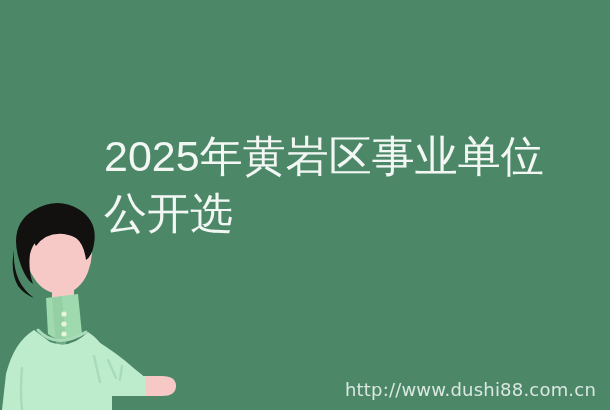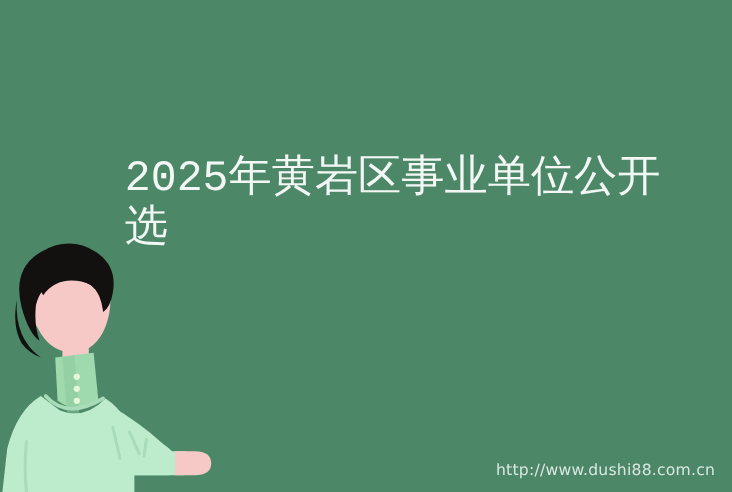--- a/index.html
+++ b/index.html
@@ -19,34 +19,34 @@
     position: absolute;
     inset: 0;
     background: #4c8868;
   }
   #title-block {
     position: absolute;
     left: 104px;
     top: 128px;
     width: 460px;
     color: #f2f7f4;
-    font-family: Liberation Mono, monospace;
-    font-size: 36px;
-    line-height: 42px;
+    font-family: Liberation Sans, sans-serif;
+    font-size: 43px;
+    line-height: 57px;
     letter-spacing: 0px;
     font-weight: 400;
     white-space: pre-wrap;
   }
   #watermark {
     position: absolute;
     right: 14px;
     bottom: 10px;
     color: rgba(255,255,255,0.80);
     font-family: "DejaVu Sans", sans-serif;
-    font-size: 13px;
+    font-size: 18px;
     letter-spacing: 0.2px;
     white-space: nowrap;
   }
   #person {
     position: absolute;
     left: 0px;
     top: 198px;
     width: 200px;
     height: 212px;
     pointer-events: none;

